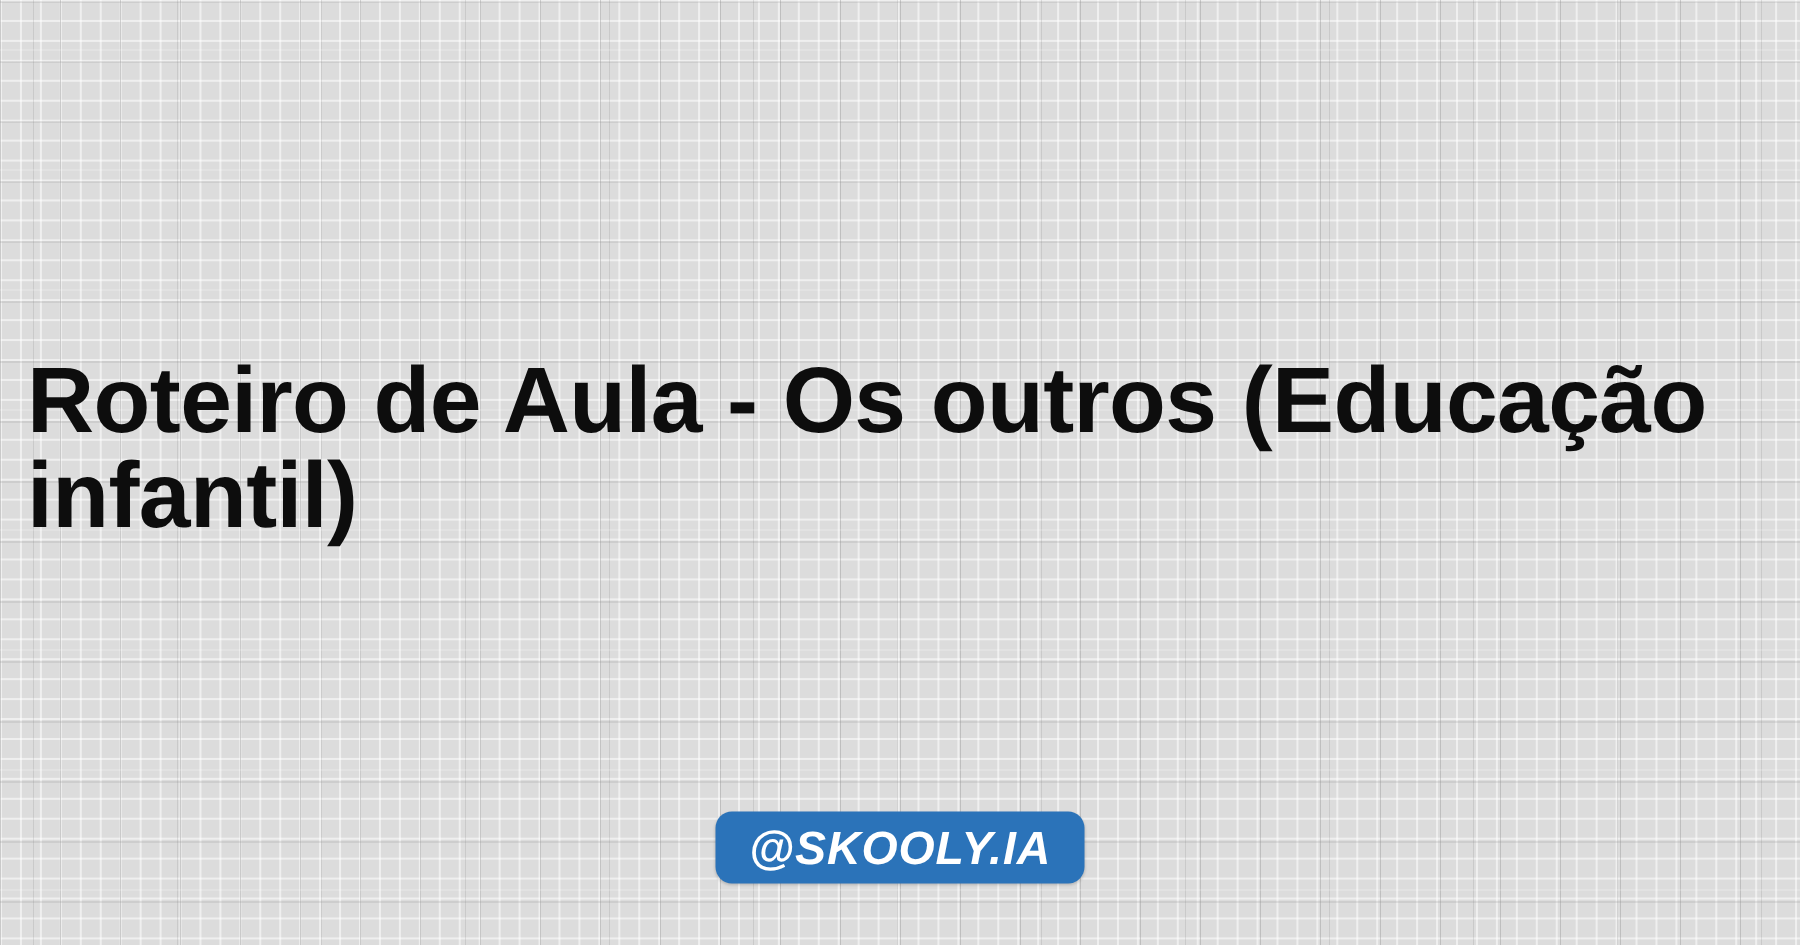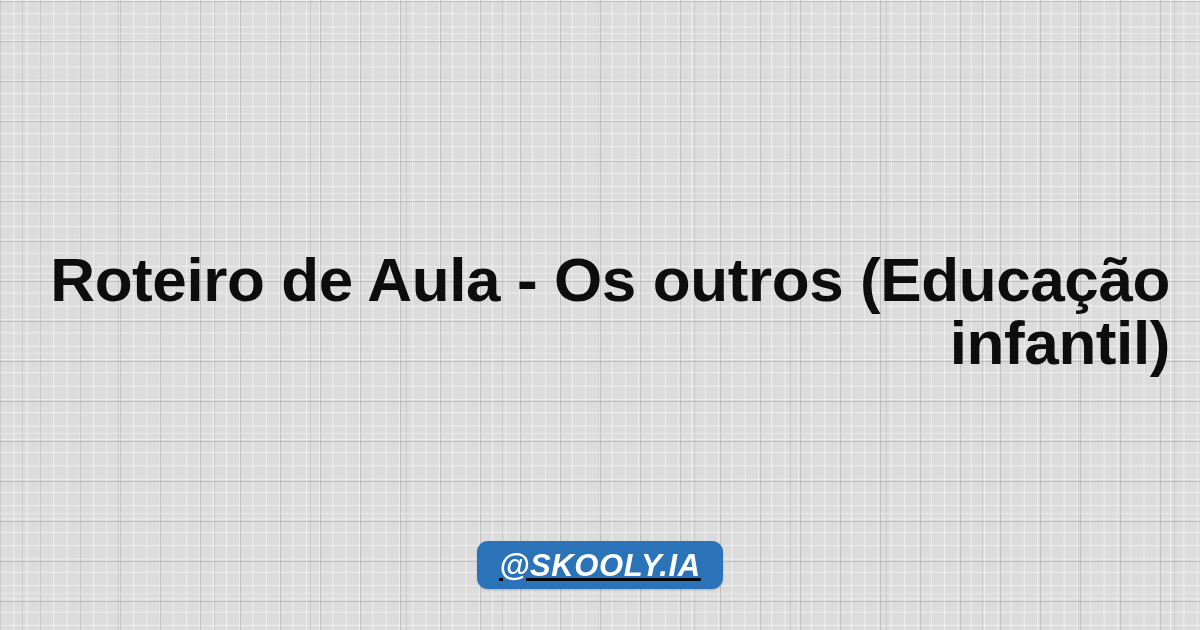--- a/index.html
+++ b/index.html
@@ -76,42 +76,41 @@
     display: flex;
     flex-direction: column;
     align-items: center;
   }
 
   .title {
     position: absolute;
     left: 0;
     right: 0;
     top: 236px;
-    margin: 12px;
+    margin: 0;
     padding: 0 18px;
     box-sizing: border-box;
-    text-align: right;
+    text-align: left;
     color: #0d0d0d;
     font-family: "Liberation Sans", sans-serif;
     font-weight: bold;
     font-size: 62px;
     line-height: 63px;
     letter-spacing: -0.4px;
     white-space: normal;
     word-break: normal;
   }
 
   .badge-wrap {
     position: absolute;
     left: 0;
     right: 0;
     top: 541px;
     display: flex;
     justify-content: center;
-    text-decoration: underline;
   }
 
   .badge {
     display: inline-flex;
     align-items: center;
     justify-content: center;
     height: 48px;
     padding: 0 22px;
     border-radius: 11px;
     background-color: #2b73b9;

